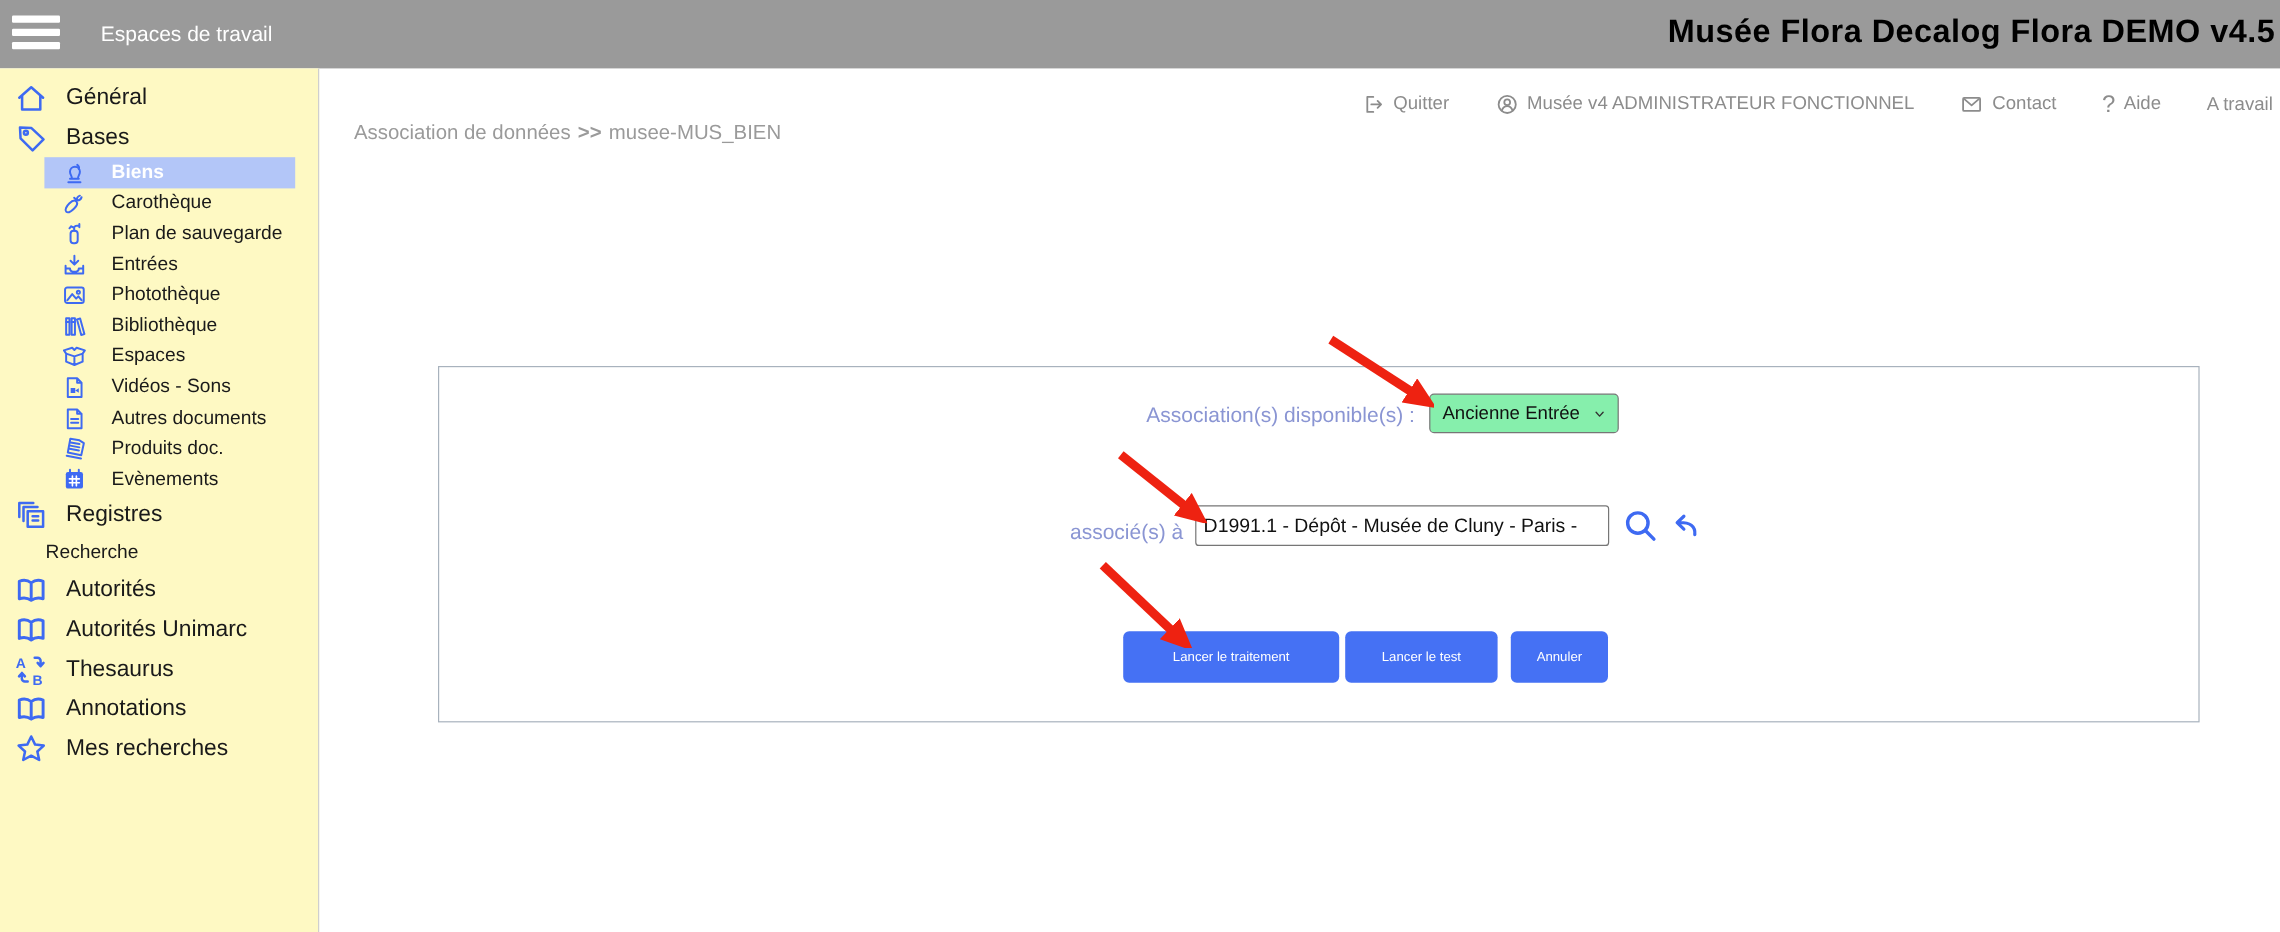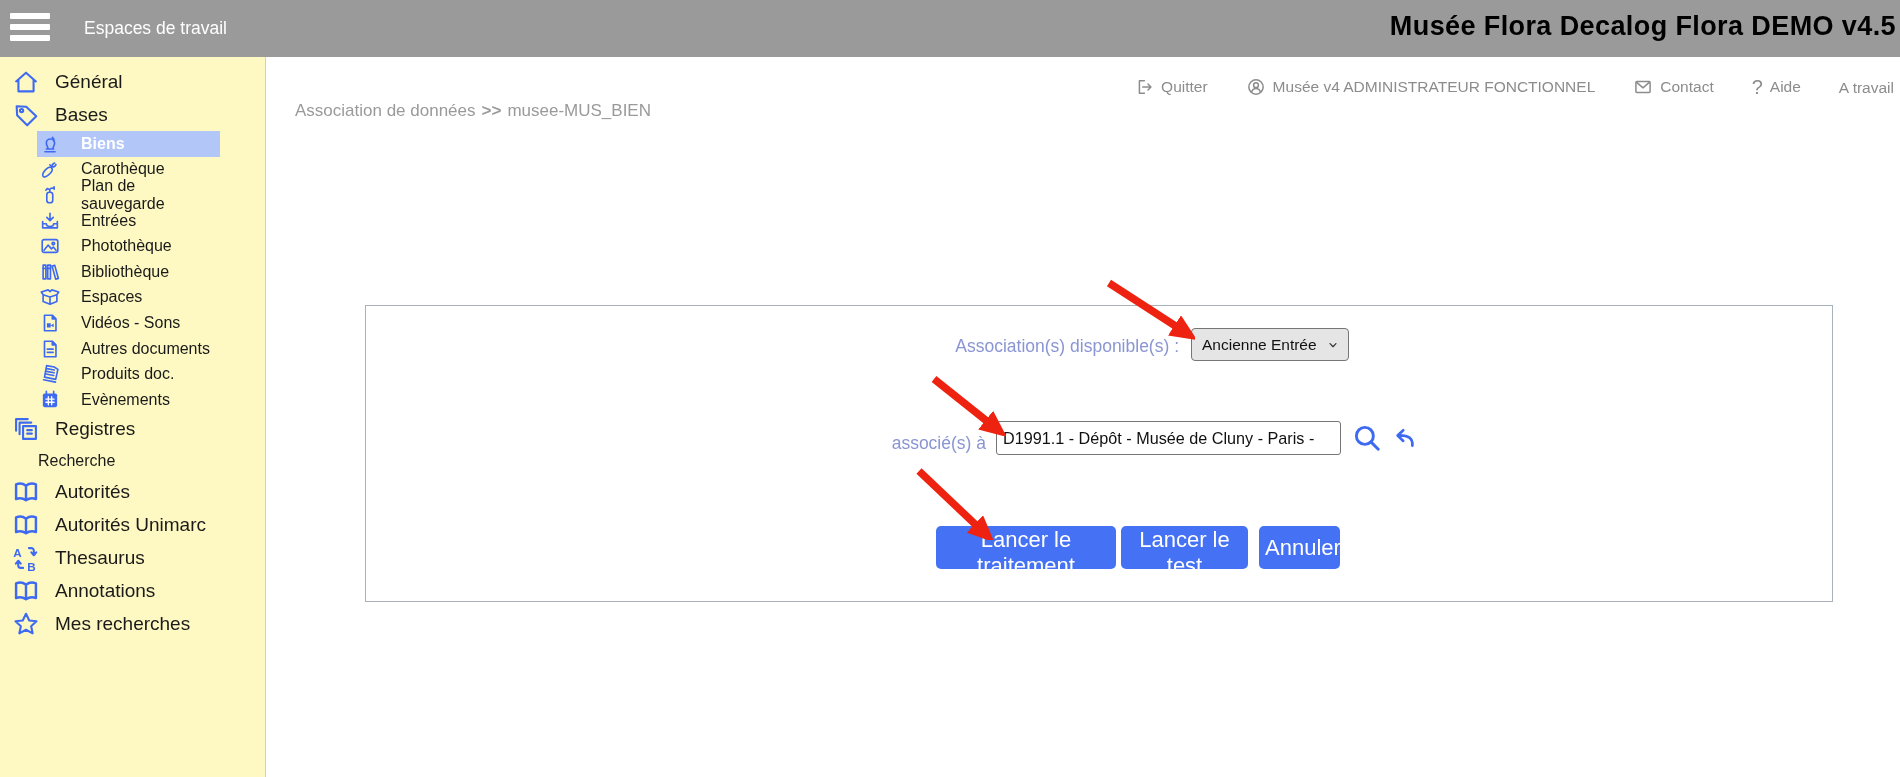--- a/index.html
+++ b/index.html
@@ -19,48 +19,48 @@
   .hlink{display:flex;align-items:center;gap:7px;cursor:pointer;white-space:nowrap}
   .hlink .icon{width:20px;height:20px;color:var(--graytext,#8c8c8c)}
   .hlink .q{font-size:20px;width:auto;height:auto;line-height:20px}
 
   
   .sidebar{position:absolute;left:0;top:57px;bottom:0;width:266px;border-right:1px solid #cfcfcf;
            padding-top:8px;box-sizing:border-box;background:#fef9c3}
   .side-row-1{height:33px;display:flex;align-items:center;padding-left:12px;gap:15px;font-size:19px;color:#1a1a1a;cursor:pointer}
   .side-row-1 .icon{width:28px;height:28px;color:var(--accent,#3e6af2);flex:none}
   .side-row-2{height:25.6px;display:flex;align-items:center;cursor:pointer}
-  .side-inner{margin-left:37px;width:183px;height:100%;display:flex;align-items:center;gap:20px;padding-left:2px;
+  .side-inner{margin-left:37px;width:209px;height:100%;display:flex;align-items:center;gap:20px;padding-left:14px;
               font-size:16px;color:#1a1a1a;box-sizing:border-box}
   .side-row-2 .icon{width:22px;height:22px;color:var(--accent,#3e6af2);flex:none}
   .side-row-2.selected .side-inner{background:var(--selbg,#b3c6f8);color:#fff;font-weight:bold}
   .side-row-3{height:30px;display:flex;align-items:center;padding-left:38px;font-size:16px;color:#1a1a1a;cursor:pointer}
 
   
   .breadcrumb{position:absolute;left:295px;top:101px;font-size:17px;color:#9a9a9a;white-space:nowrap}
   .breadcrumb .sep{margin:0 6px;font-weight:bold}
   .breadcrumb b{font-weight:normal}
 
   
   .panel{position:absolute;left:365px;top:305px;width:1468px;height:297px;border:1px solid var(--panelborder,#a8b2bd);
          box-sizing:border-box;background:#fff}
   .form-label{position:absolute;color:var(--labelcol,#8a95d3);font-size:17.5px;white-space:nowrap}
   .lbl-assoc{left:0;width:813px;text-align:right;top:30px}
   .lbl-associe{left:0;width:620px;text-align:right;top:127px}
   .selectbox{position:absolute;left:825px;top:22px;width:158px;height:33px;border:1px solid #767676;border-radius:4px;
-             background:#e5e5e5;display:flex;align-items:center;justify-content:space-between;
+             background:#86efac;display:flex;align-items:center;justify-content:space-between;
              padding:0 8px 0 10px;font-size:15.5px;color:#111;cursor:pointer;box-sizing:border-box}
   .selectbox .chev{width:14px;height:14px;color:#333}
   .textinput{position:absolute;left:630px;top:115px;width:345px;height:34px;border:1px solid #767676;border-radius:3px;
              font-size:16.2px;padding:0 6px;box-sizing:border-box;color:#111;font-family:"Liberation Sans",sans-serif}
   .tool-icon{position:absolute;color:var(--accent,#3e6af2);cursor:pointer}
   .ti-search{left:986px;top:117px;width:30px;height:30px}
   .ti-undo{left:1023px;top:118px;width:28px;height:28px}
   .btn{position:absolute;top:220px;height:43px;background:var(--btn,#4571f4);color:#fff;border:none;border-radius:5px;
-       font-size:22px;font-family:"Liberation Sans",sans-serif;cursor:pointer}
+       font-size:11px;font-family:"Liberation Sans",sans-serif;cursor:pointer}
   .btn-1{left:570px;width:180px}
   .btn-2{left:755px;width:127px}
   .btn-3{left:893px;width:81px}
 
   
   .icon svg{width:100%;height:100%;display:block}
   .icon svg *{stroke:currentColor;fill:none;stroke-width:1.8;stroke-linecap:round;stroke-linejoin:round}
   .tool-icon svg{width:100%;height:100%;display:block}
   .tool-icon svg *{stroke:currentColor;fill:none;stroke-width:2.3;stroke-linecap:round;stroke-linejoin:round}
   .chev svg{width:100%;height:100%;display:block}

